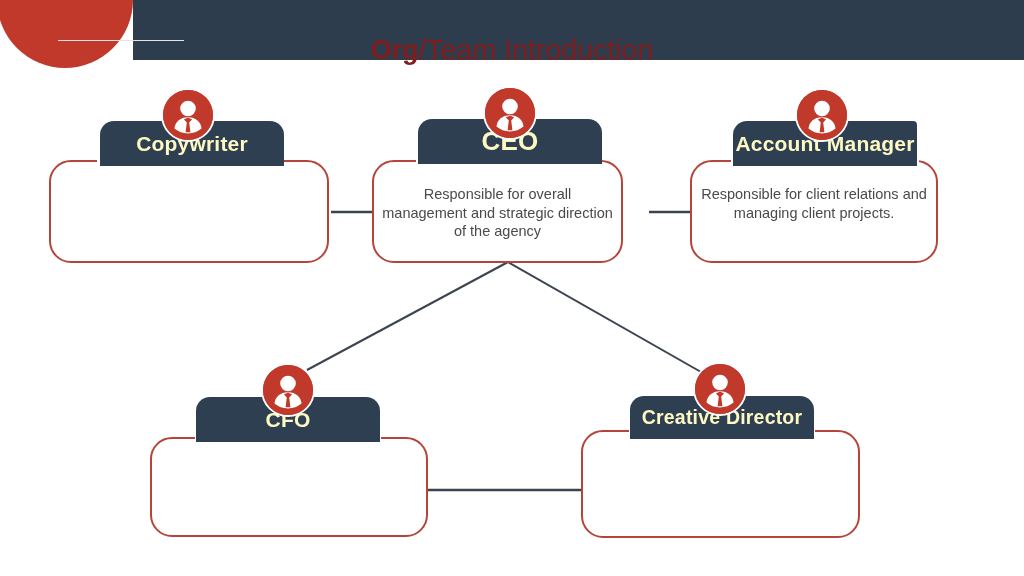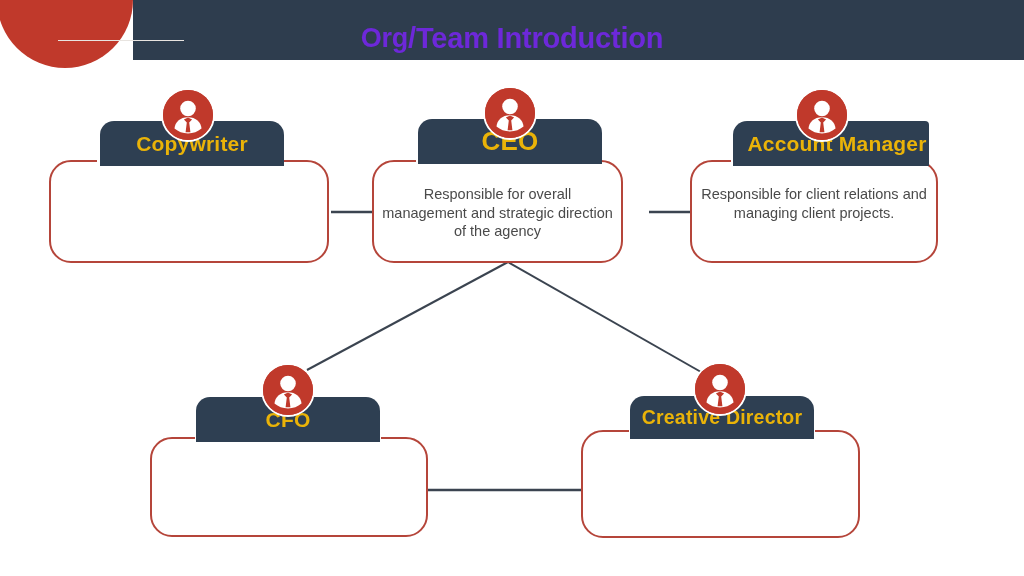--- a/index.html
+++ b/index.html
@@ -38,41 +38,41 @@
     position: absolute;
     left: 58px;
     top: 40px;
     width: 126px;
     height: 1px;
     background: #e8e4e0;
   }
   .header-title {
     position: absolute;
     left: 0;
-    top: 4px;
+    top: 16px;
     width: 1024px;
     height: 68px;
     display: flex;
     align-items: center;
     justify-content: center;
-    color: #6d28d9;
+    color: #7f1d1d;
     white-space: nowrap;
     letter-spacing: -0.2px;
   }
   .title-small {
     font-size: 27px;
     font-weight: bold;
   }
   .title-big {
     font-size: 34px;
     font-weight: bold;
   }
   .title-mid {
     font-size: 29px;
-    font-weight: bold;
+    font-weight: normal;
   }
 
   
   .connectors {
     position: absolute;
     left: 0;
     top: 0;
     width: 1024px;
     height: 576px;
     pointer-events: none;
@@ -97,31 +97,30 @@
   .card-notch {
     position: absolute;
     top: -3px;
     height: 8px;
     background: #ffffff;
   }
   .card-header {
     position: absolute;
     background: #2e3f52;
     border-radius: 14px 14px 0 0;
-    color: #eab308;
+    color: #fef9c3;
     display: flex;
     align-items: center;
     justify-content: center;
     font-weight: bold;
     letter-spacing: 0.2px;
     text-align: center;
   }
   .card-header.square-right {
     border-radius: 14px 4px 0 0;
-    padding-left: 12px;
   }
   .card-text {
     position: absolute;
     left: 10px;
     right: 10px;
     color: #4a4a4a;
     font-size: 14.5px;
     line-height: 1.28;
     text-align: center;
   }

